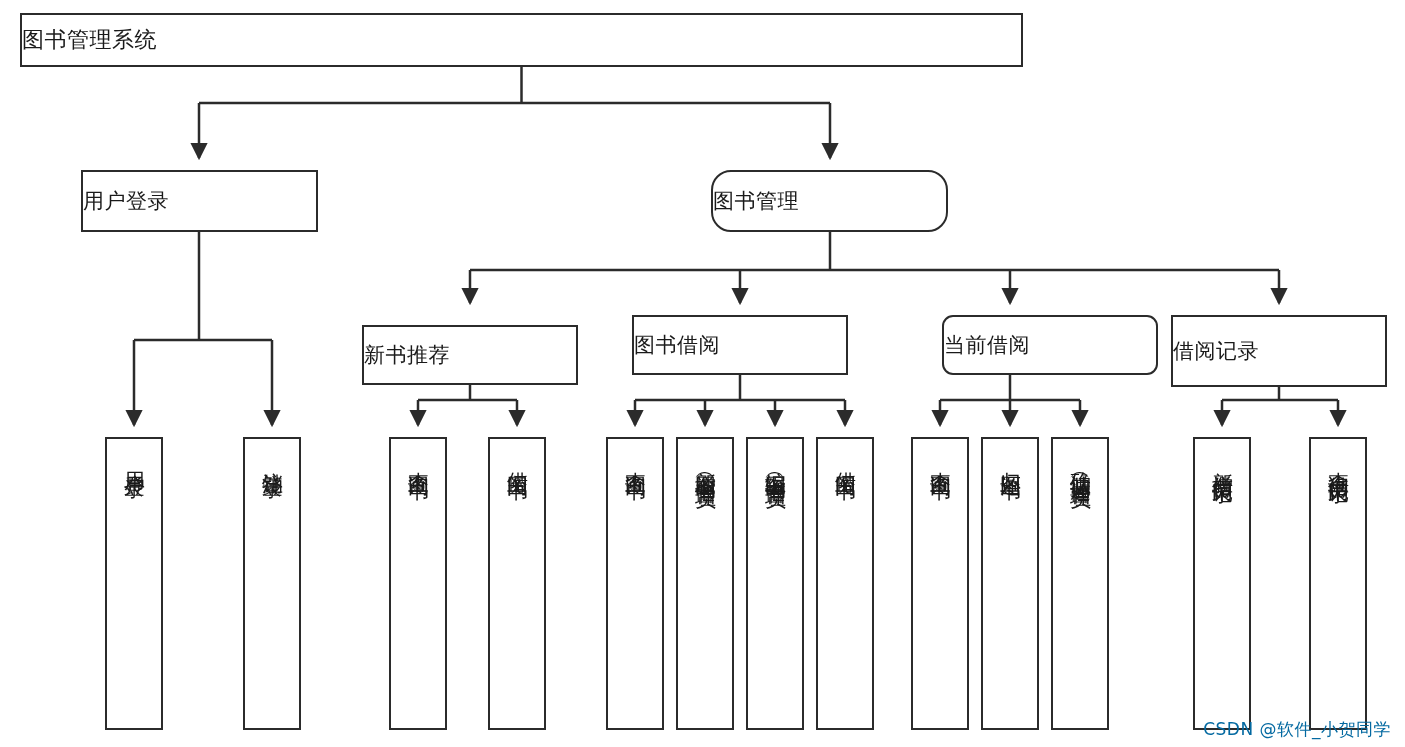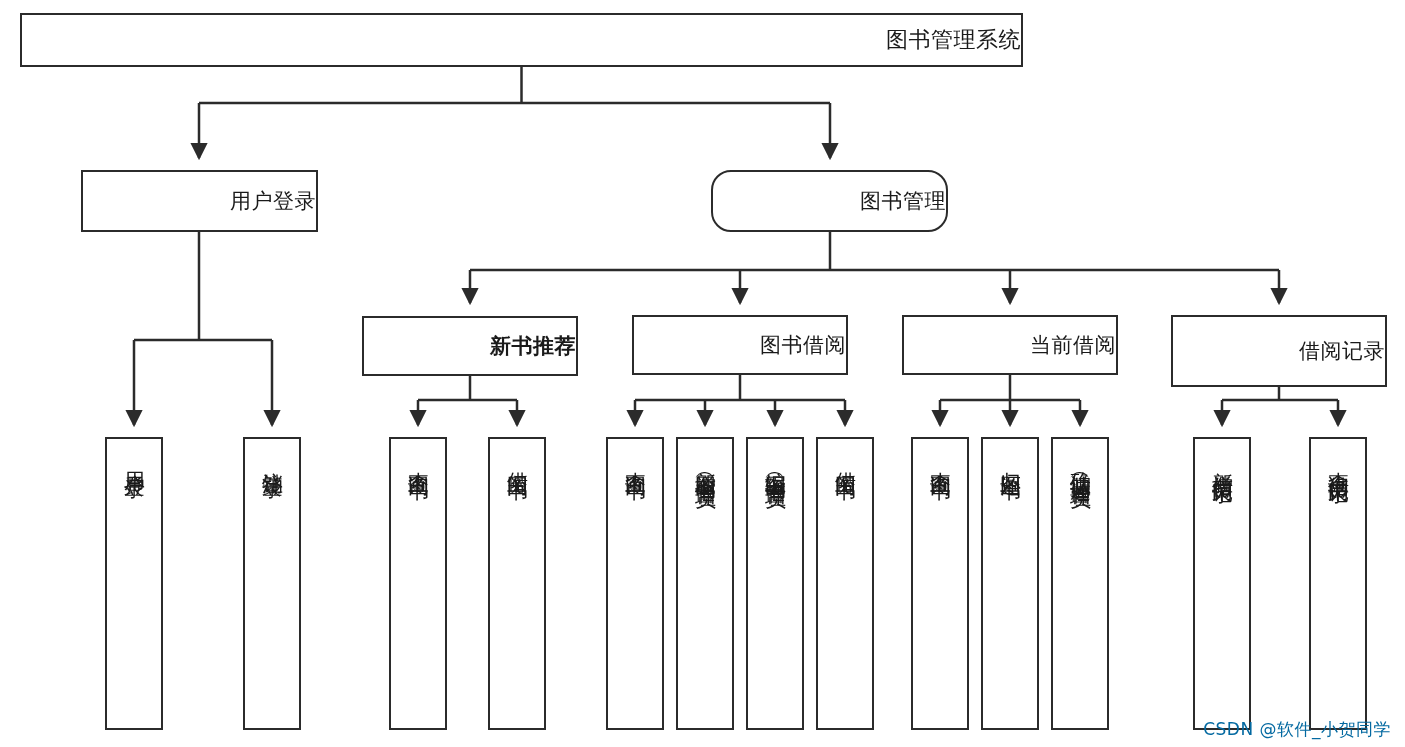--- a/index.html
+++ b/index.html
@@ -24,21 +24,21 @@
     width: 1405px;
     height: 747px;
   }
   .node {
     position: absolute;
     box-sizing: border-box;
     background: #ffffff;
     border: 2.5px solid #2b2b2b;
     display: flex;
     align-items: center;
-    justify-content: flex-end;
+    justify-content: flex-start;
     color: #1a1a1a;
   }
   .node .lbl {
     font-size: 21px;
     line-height: 1.15;
     letter-spacing: 0.5px;
     white-space: nowrap;
   }
   .node.root .lbl { font-size: 22px; }
   .node.leaf {
@@ -127,27 +127,27 @@
     <span class="lbl">图书管理系统</span>
   </div>
 
   <div class="node" style="left:81px; top:170px; width:237px; height:62px;">
     <span class="lbl">用户登录</span>
   </div>
   <div class="node" style="left:711px; top:170px; width:237px; height:62px;border-radius:20px;">
     <span class="lbl">图书管理</span>
   </div>
 
-  <div class="node" style="left:362px; top:316px; width:216px; height:60px;font-weight:bold;">
+  <div class="node" style="left:362px; top:325px; width:216px; height:60px;">
     <span class="lbl">新书推荐</span>
   </div>
   <div class="node" style="left:632px; top:315px; width:216px; height:60px;">
     <span class="lbl">图书借阅</span>
   </div>
-  <div class="node" style="left:902px; top:315px; width:216px; height:60px;">
+  <div class="node" style="left:942px; top:315px; width:216px; height:60px;border-radius:11px;">
     <span class="lbl">当前借阅</span>
   </div>
   <div class="node" style="left:1171px; top:315px; width:216px; height:72px;">
     <span class="lbl">借阅记录</span>
   </div>
 
   <div class="node leaf" style="left:105px; top:437px; width:58px; height:293px;">
     <span class="lbl">用户登录</span>
   </div>
   <div class="node leaf" style="left:243px; top:437px; width:58px; height:293px;">

